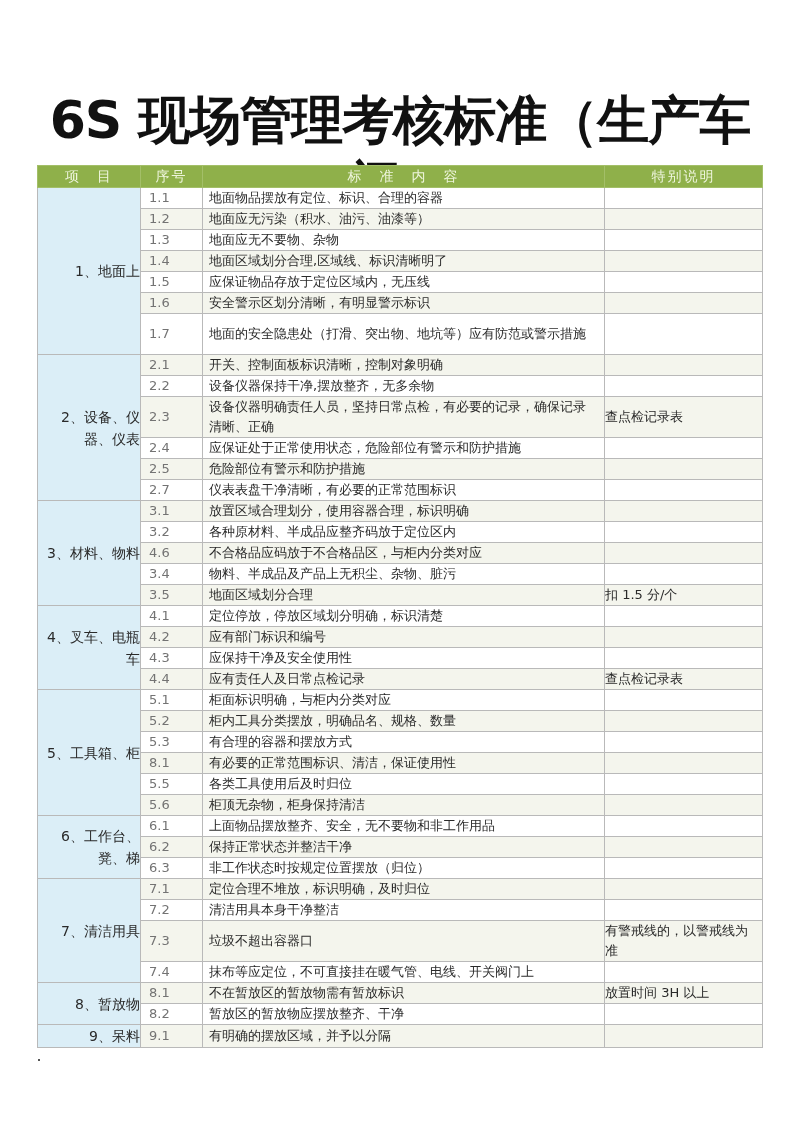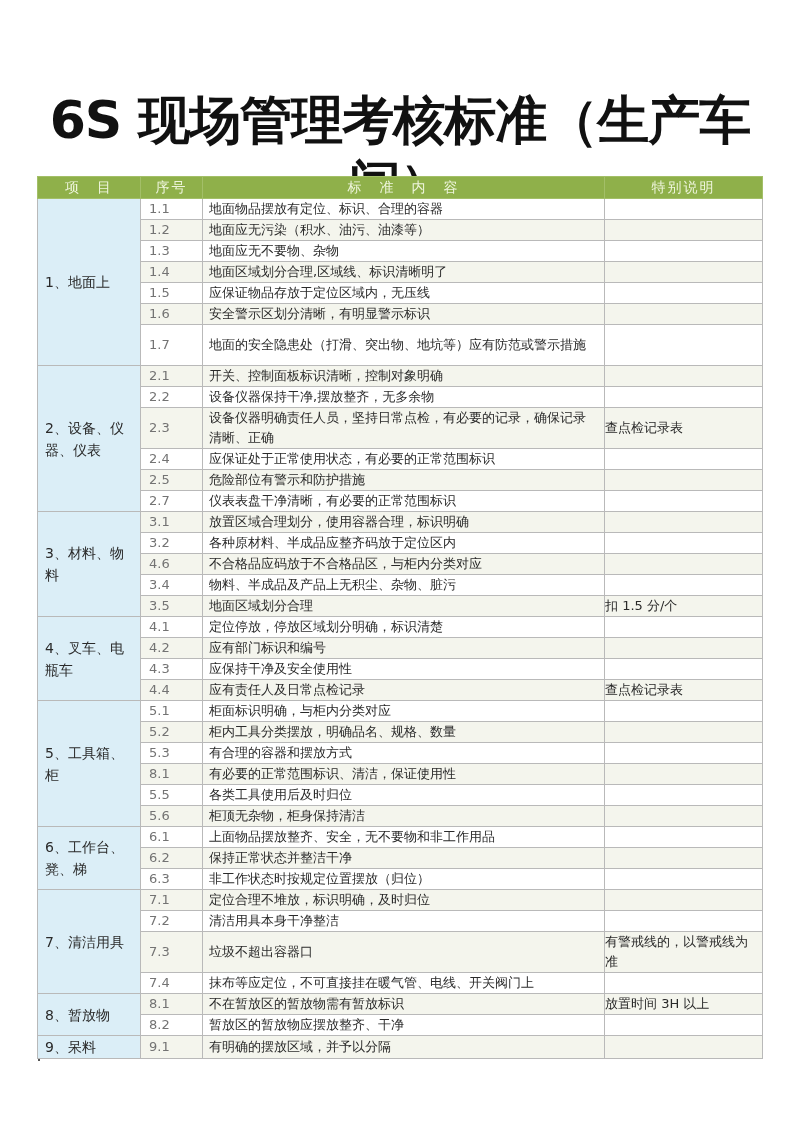--- a/index.html
+++ b/index.html
@@ -1,27 +1,27 @@
 <!DOCTYPE html>
 <html><head>
 <meta charset="utf-8">
 <style>
   html, body { margin: 0; padding: 0; background: #ffffff; }
   body { width: 800px; height: 1131px; position: relative; overflow: hidden;
          font-family: "DejaVu Sans", "Liberation Sans", sans-serif; color: #2a2a2a; }
   .title { position: absolute; left: 0; right: 0; top: 88px; text-align: center;
            font-size: 52px; font-weight: bold; color: #111; letter-spacing: -1px;
            font-family: "DejaVu Sans", sans-serif; line-height: 64px; }
-  table.std { position: absolute; left: 37px; top: 176px; width: 725px;
+  table.std { position: absolute; left: 37px; top: 165px; width: 725px;
               border-collapse: collapse; table-layout: fixed; font-size: 13px; }
   table.std th { background: #8fb04a; color: #eef5dc; font-weight: normal; height: 21px;
                  padding: 0; border: 1px solid #a3bf68; font-size: 14px; letter-spacing: 2px; }
   table.std td { border: 1px solid #b9b9b9; padding: 0 6px; height: 20px; line-height: 20px;
                  vertical-align: middle; }
-  table.std td.item { background: #dbeef7; font-size: 14px; line-height: 22px; padding: 0 7px; }
+  table.std td.item { background: #dbeef7; font-size: 14px; line-height: 22px; padding: 0 0; text-align: right; }
   table.std td.seq { color: #737373; padding-left: 8px; }
   table.std td.note { padding-left: 0; }
   table.std td.tall { height: 40px; }
   table.std tr.alt td.seq, table.std tr.alt td.content, table.std tr.alt td.note { background: #f4f5ed; }
   table.std tr.plain td.seq, table.std tr.plain td.content, table.std tr.plain td.note { background: #ffffff; }
   .dot { position: absolute; left: 38px; top: 1059px; width: 2px; height: 2px; background: #555; }
 </style>
 </head>
 <body>
 
@@ -92,21 +92,21 @@
       <td class="content">设备仪器保持干净,摆放整齐，无多余物</td>
       <td class="note"></td>
     </tr>
     <tr class="alt">
       <td class="seq tall">2.3</td>
       <td class="content tall">设备仪器明确责任人员，坚持日常点检，有必要的记录，确保记录清晰、正确</td>
       <td class="note tall">查点检记录表</td>
     </tr>
     <tr class="plain">
       <td class="seq">2.4</td>
-      <td class="content">应保证处于正常使用状态，有必要的正常范围标识</td>
+      <td class="content">应保证处于正常使用状态，危险部位有警示和防护措施</td>
       <td class="note"></td>
     </tr>
     <tr class="alt">
       <td class="seq">2.5</td>
       <td class="content">危险部位有警示和防护措施</td>
       <td class="note"></td>
     </tr>
     <tr class="plain">
       <td class="seq">2.7</td>
       <td class="content">仪表表盘干净清晰，有必要的正常范围标识</td>

